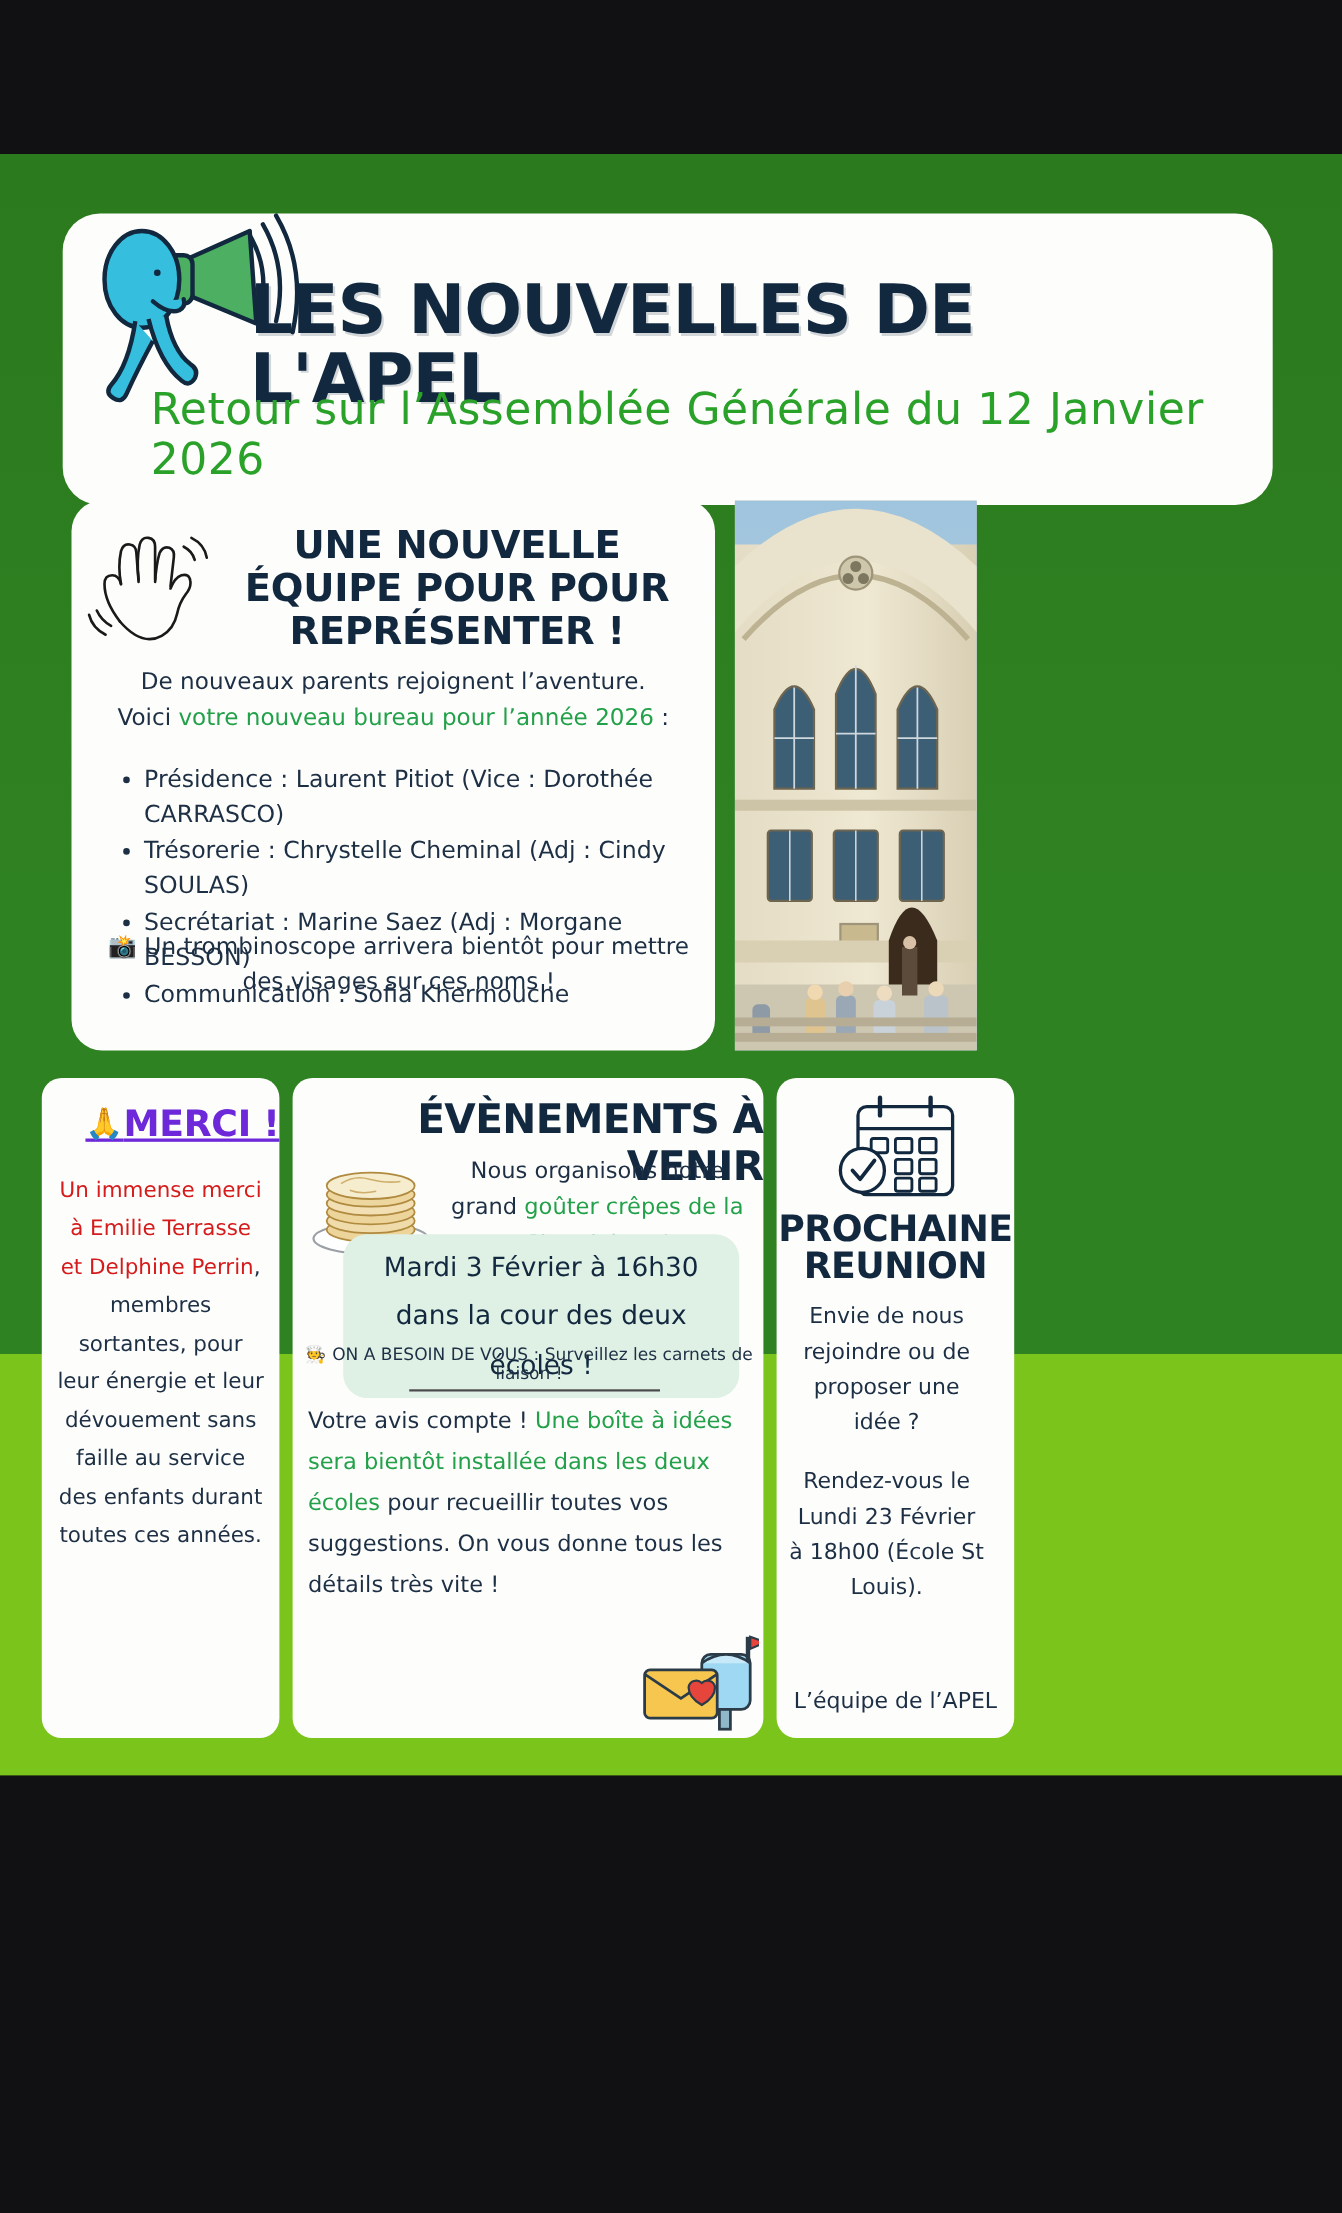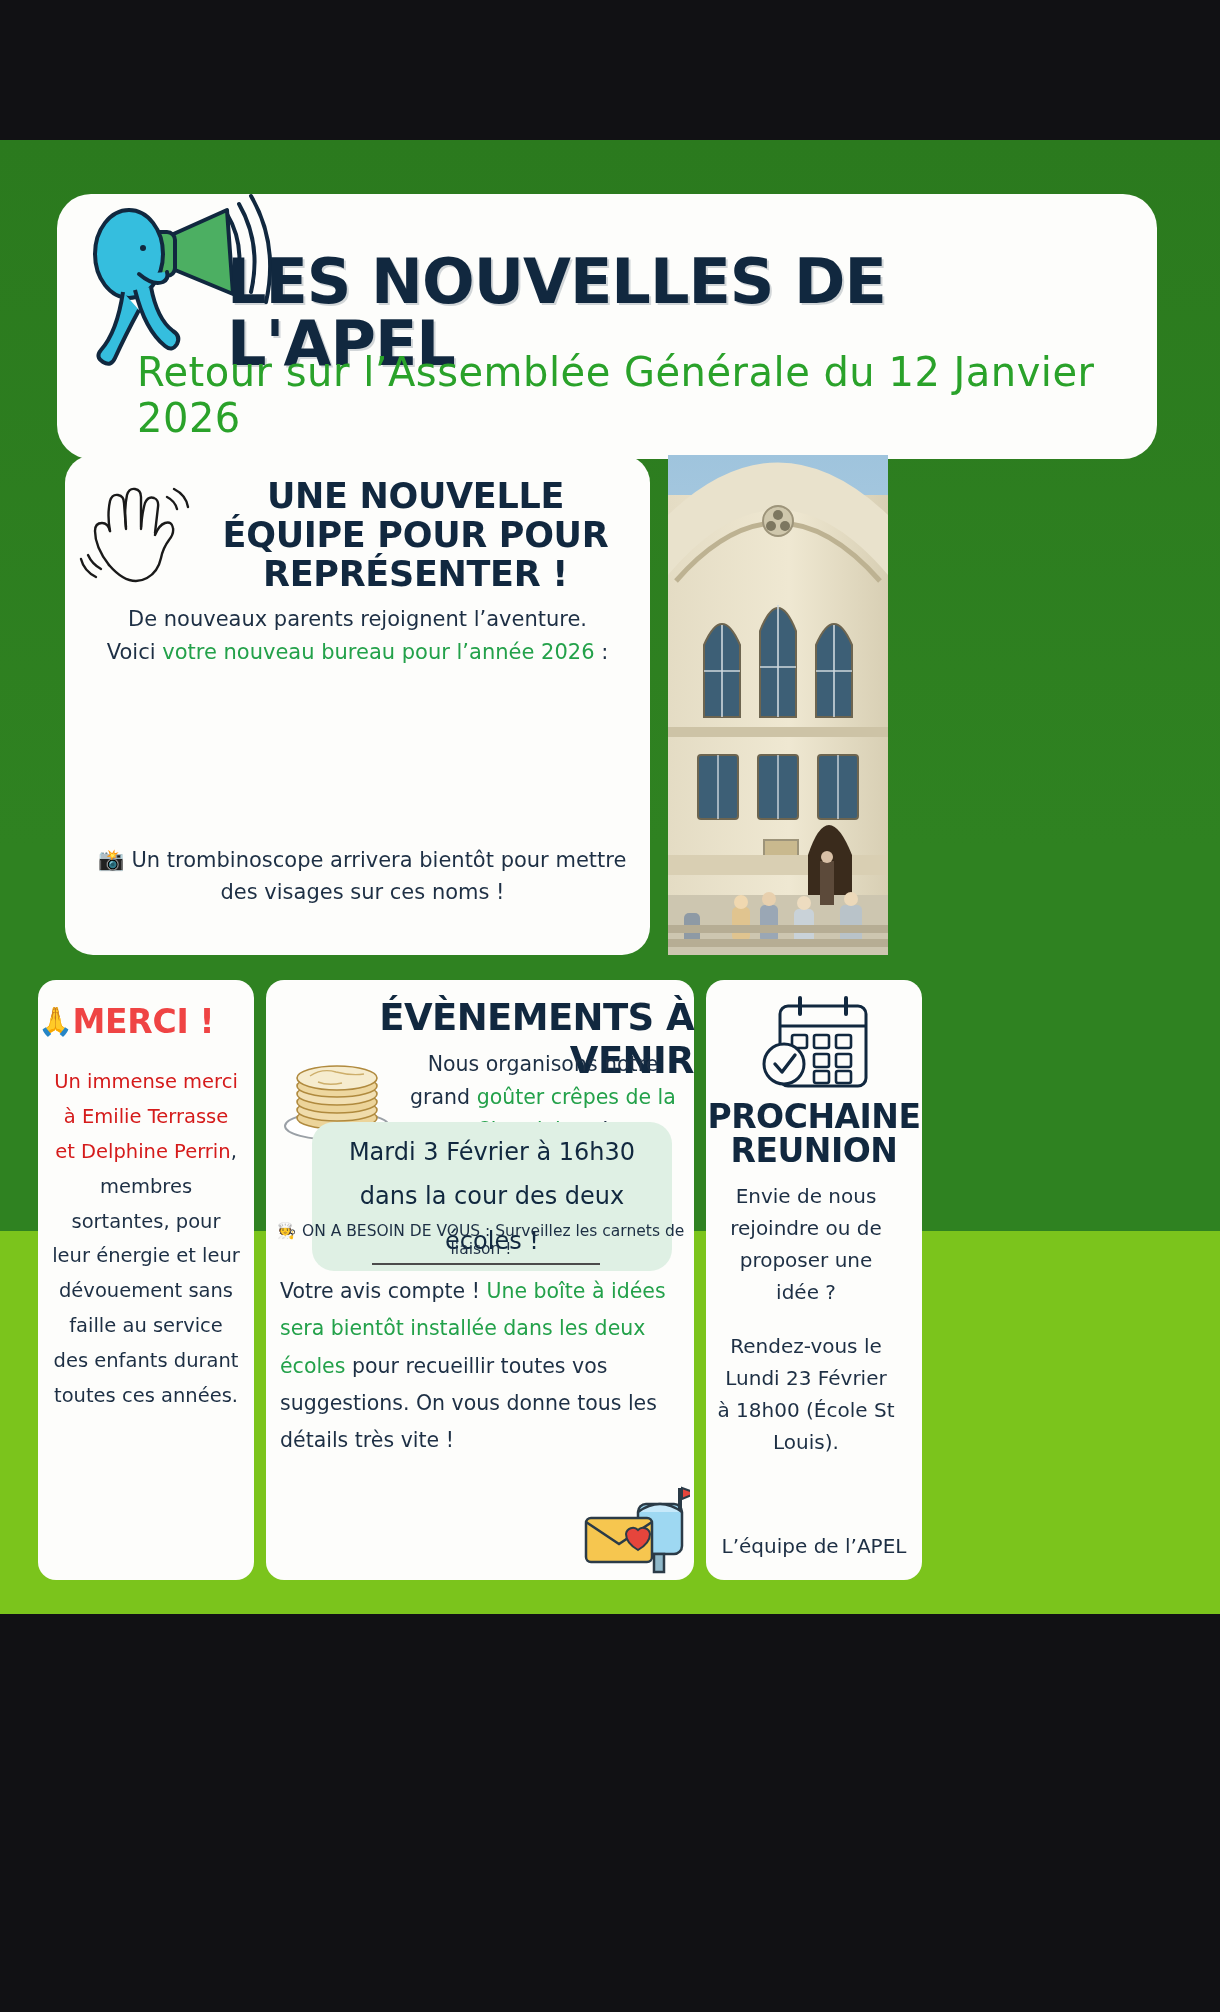--- a/index.html
+++ b/index.html
@@ -71,22 +71,22 @@
   }
   .photo svg{display:block;}
 
   
   .card{background:#fdfdfb;border-radius:18px;position:absolute;}
   .merci-card{left:38px;top:840px;width:216px;height:600px;}
   .events-card{left:266px;top:840px;width:428px;height:600px;}
   .reunion-card{left:706px;top:840px;width:216px;height:600px;}
 
   .merci-head{
-    position:absolute;left:0;top:22px;width:100%;text-align:left;
-    color:#ef4444;font-weight:700;font-size:33px;letter-spacing:-.3px;
+    position:absolute;left:0;top:22px;width:100%;text-align:right;
+    color:#6d28d9;font-weight:700;font-size:33px;letter-spacing:-.3px;text-decoration:underline;
   }
   .merci-head .emo{font-size:28px;vertical-align:2px;}
   .merci-body{
     position:absolute;left:14px;top:85px;right:14px;text-align:center;
     font-size:19.5px;line-height:1.79;color:#1d2f44;
   }
   .merci-body .r{color:#d51b1b;}
 
   .events-head{
     position:absolute;left:0;top:16px;width:100%;text-align:right;
@@ -177,20 +177,26 @@
             <path d="M22 92 q-9 -5 -13 -14"></path>
             <path d="M17 100 q-12 -6 -15 -18"></path>
           </g>
         </svg>
       </div>
       <div class="team-head">UNE NOUVELLE ÉQUIPE POUR POUR REPRÉSENTER !</div>
       <div class="team-intro">
         <span>De nouveaux parents rejoignent l’aventure.</span><br>
         <span>Voici </span><span class="g">votre nouveau bureau pour l’année 2026</span><span> :</span>
       </div>
+      <ul class="team-list">
+        <li>Présidence : Laurent Pitiot (Vice : Dorothée CARRASCO)</li>
+        <li>Trésorerie : Chrystelle Cheminal (Adj : Cindy SOULAS)</li>
+        <li>Secrétariat : Marine Saez (Adj : Morgane BESSON)</li>
+        <li>Communication : Sofia Khermouche</li>
+      </ul>
       <div class="team-note">
         <span>📸</span>
         <span>Un trombinoscope arrivera bientôt pour mettre des visages sur ces noms !</span>
       </div>
     </div>
 
     <div class="photo">
       <svg viewBox="0 0 220 500" width="220" height="500">
         <defs>
           <linearGradient id="sky" x1="0" y1="0" x2="0" y2="1">

